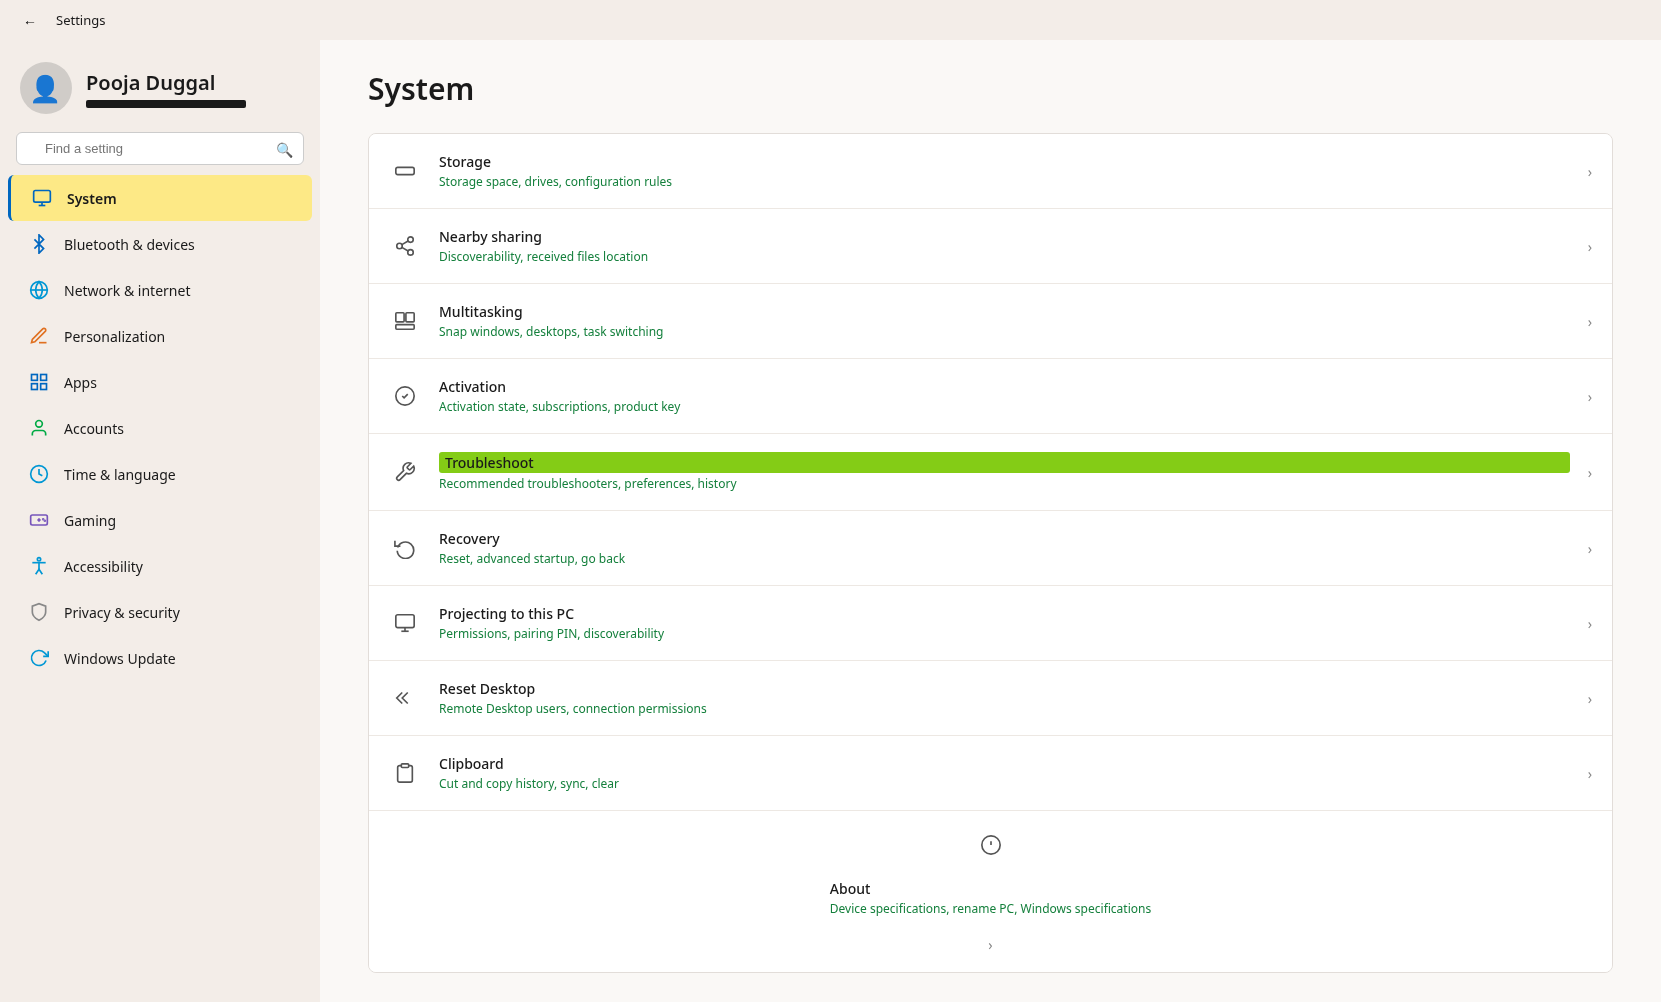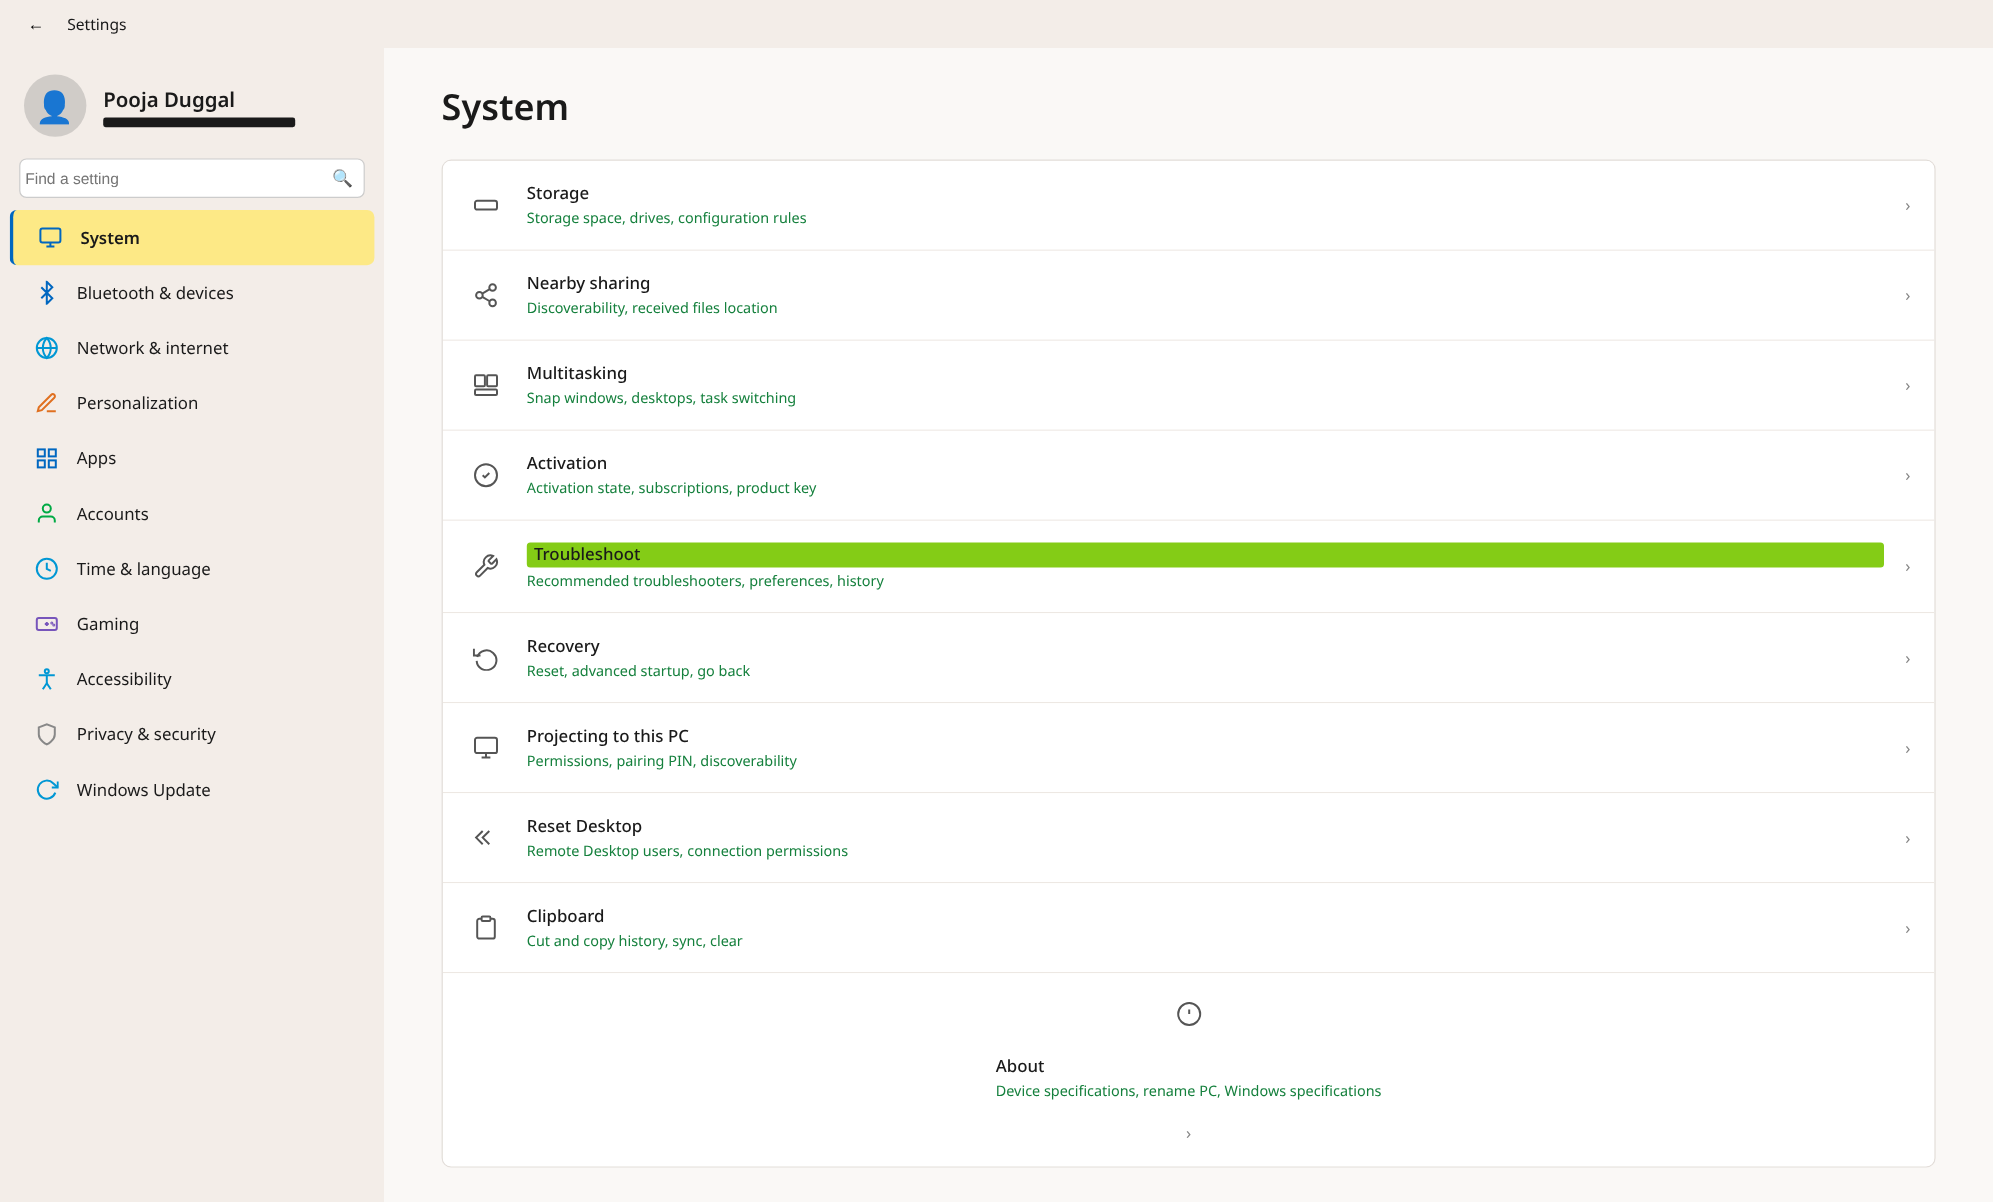--- a/index.html
+++ b/index.html
@@ -60,37 +60,37 @@
       font-size: 26px;
       color: #888;
       flex-shrink: 0;
     }
     .user-info {
       display: flex;
       flex-direction: column;
       gap: 4px;
     }
     .user-name {
-      font-size: 17px;
+      font-size: 20px;
       font-weight: 600;
       color: #1a1a1a;
     }
     .user-email-bar {
       width: 160px;
       height: 8px;
       background: #1a1a1a;
       border-radius: 2px;
     }
     .search-box {
       margin: 0 16px 10px 16px;
       position: relative;
     }
     .search-input {
       width: 100%;
-      padding: 8px 36px 8px 4px;
+      padding: 8px 36px 8px 28px;
       border: 1px solid #ccc;
       border-radius: 6px;
       background: #fff;
       font-size: 13px;
       color: #444;
       outline: none;
     }
     .search-icon-wrap {
       position: absolute;
       right: 10px; top: 50%;

